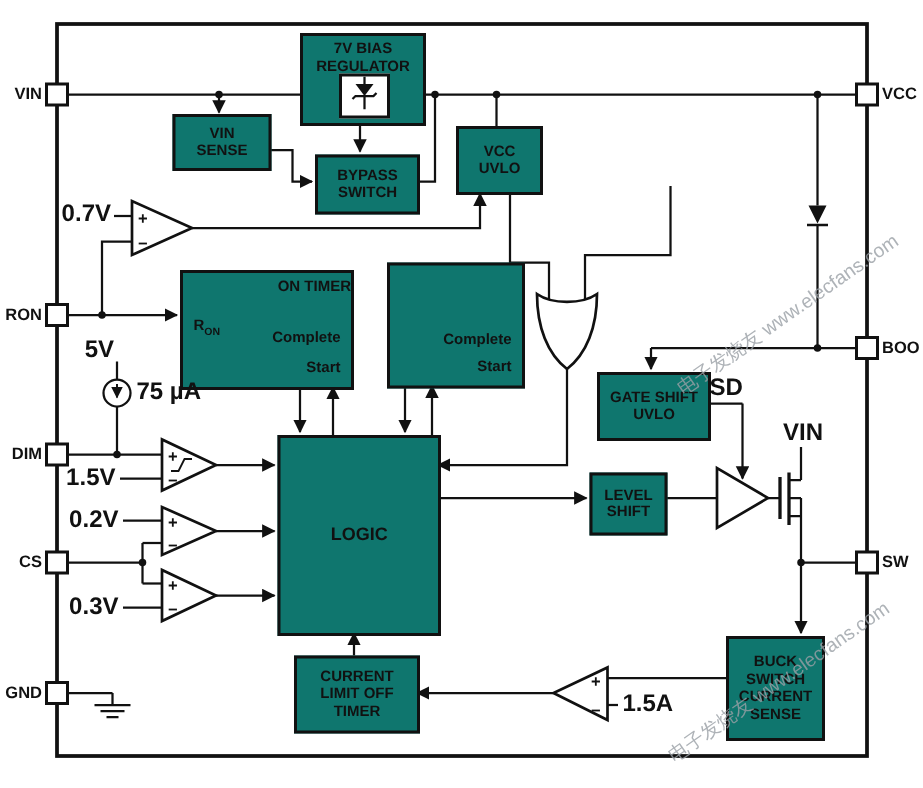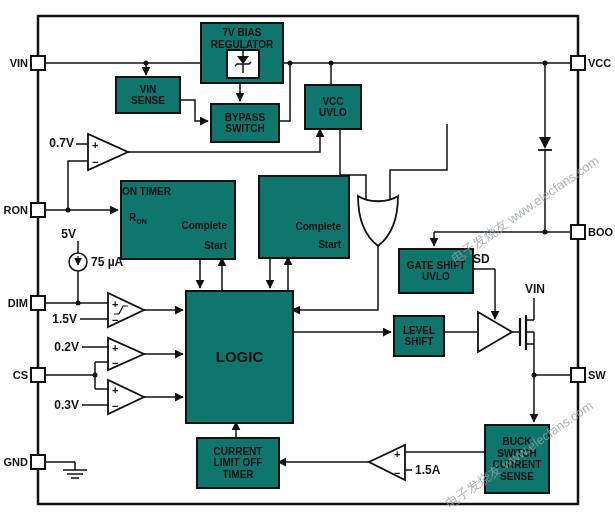--- a/index.html
+++ b/index.html
@@ -3,32 +3,32 @@
 <meta charset="utf-8">
 <style>
   html,body{margin:0;padding:0;background:#fff}
   .canvas{position:relative;width:615px;height:525px;background:#fff;
           font-family:"Liberation Sans",sans-serif;color:#111;overflow:hidden}
   svg.layer{position:absolute;left:0;top:0;z-index:1}
   .blk{position:absolute;border:2px solid #111;background:#0f766e;display:flex;
        flex-direction:column;align-items:center;justify-content:center;
        text-align:center;font-weight:bold;font-size:10px;line-height:11.5px;z-index:2}
   .blk.abs{display:block}
-  .t-title{position:absolute;top:4px;left:0;right:0;text-align:left}
+  .t-title{position:absolute;top:4px;left:0;right:0;text-align:right}
   .t-ron{position:absolute;left:7px;top:30px}
   .t-ron sub{font-size:7px}
   .t-complete{position:absolute;right:7px;top:38px}
   .t-start{position:absolute;right:7px;bottom:7px}
   .t-complete2{position:absolute;right:7px;top:44px}
   .innerbox{position:absolute;left:50%;bottom:3px;margin-left:-16px;width:30px;height:26px;
             border:2px solid #111;background:#fff}
   .pinlbl{position:absolute;font-weight:bold;font-size:11px;line-height:14px;z-index:3}
   .pinlbl.l{left:0;width:28px;text-align:right}
   .pinlbl.r{left:588px;width:27px;text-align:left}
-  .sml{position:absolute;font-weight:bold;font-size:12px;line-height:12px;z-index:3;white-space:nowrap}
+  .sml{position:absolute;font-weight:bold;font-size:16px;line-height:12px;z-index:3;white-space:nowrap}
   .sml.ra{text-align:right}
   .wm{position:absolute;z-index:5;color:#9aa0a6;opacity:.8;font-size:13px;white-space:nowrap;
       transform:rotate(-35deg);transform-origin:0 0;pointer-events:none}
 </style>
 </head>
 <body>
 
 <div class="canvas">
 
   <svg class="layer" width="615" height="525" viewBox="0 0 615 525">
@@ -203,21 +203,21 @@
     <span class="t-ron"><span>R</span><sub>ON</sub></span>
     <span class="t-complete">Complete</span>
     <span class="t-start">Start</span>
   </div>
 
   <div class="blk abs" style="left:258px;top:175px;width:88px;height:80px">
     <span class="t-complete2">Complete</span>
     <span class="t-start">Start</span>
   </div>
 
-  <div class="blk" style="left:185px;top:290px;width:105px;height:130px;font-size:15px">
+  <div class="blk" style="left:185px;top:290px;width:105px;height:130px;font-size:12px">
     <span>LOGIC</span>
   </div>
 
   <div class="blk" style="left:398px;top:248px;width:72px;height:42px">
     <span>GATE SHIFT</span>
     <span>UVLO</span>
   </div>
 
   <div class="blk" style="left:393px;top:315px;width:48px;height:38px">
     <span>LEVEL</span>

